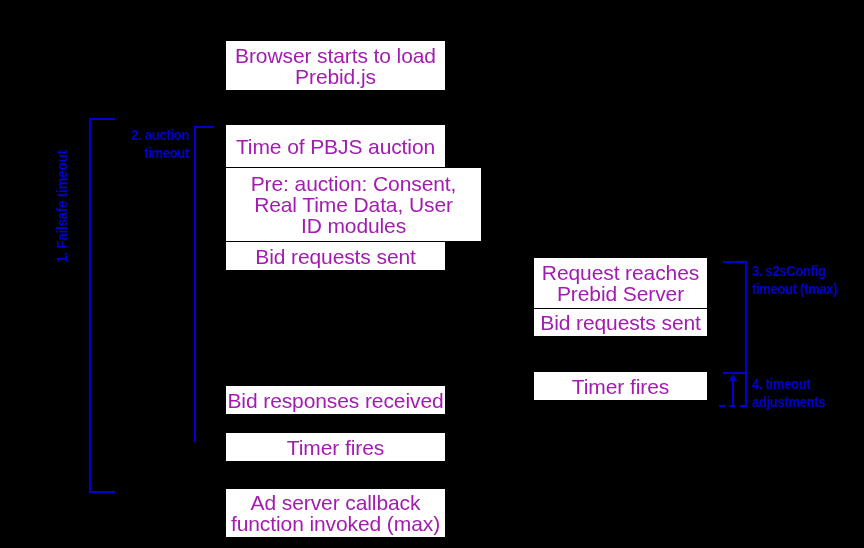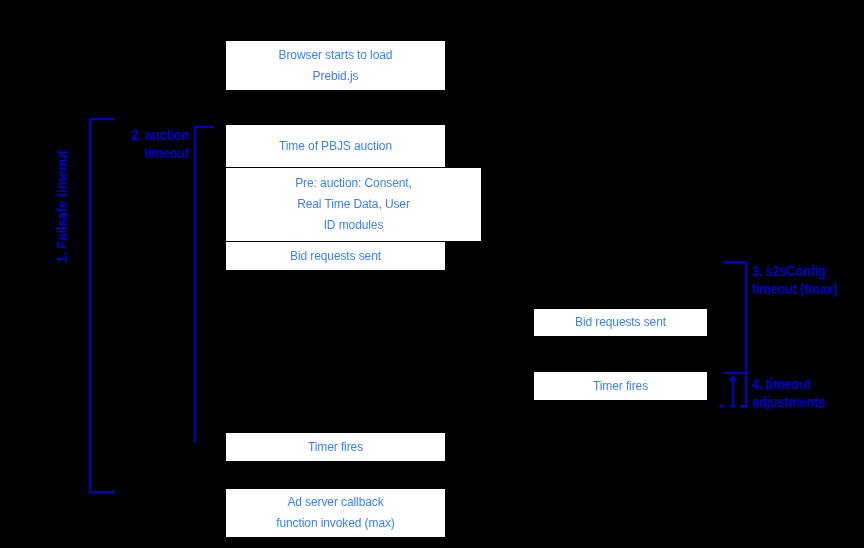--- a/index.html
+++ b/index.html
@@ -13,28 +13,28 @@
     height: 548px;
     background: #000000;
     overflow: hidden;
     font-family: "Liberation Sans", sans-serif;
   }
 
   
   .box {
     position: absolute;
     background: #ffffff;
-    color: #3b82f6;
+    color: #a21caf;
     box-sizing: border-box;
     display: flex;
     align-items: center;
     justify-content: center;
     text-align: center;
     font-family: "Liberation Sans", sans-serif;
-    font-size: 12px;
+    font-size: 21px;
     line-height: 21px;
     letter-spacing: -0.1px;
     white-space: pre-line;
   }
   .box.divider-top {
     border-top: 1px solid #000000;
   }
 
   
   .vline {
@@ -111,26 +111,29 @@
 Prebid.js</div>
 
   <div class="box" style="left:226px; top:125px; width:219px; height:42px;">Time of PBJS auction</div>
 
   <div class="box divider-top" style="left:226px; top:167px; width:255px; height:74px;">Pre: auction: Consent,
 Real Time Data, User
 ID modules</div>
 
   <div class="box divider-top" style="left:226px; top:241px; width:219px; height:29px;">Bid requests sent</div>
 
+  <div class="box" style="left:226px; top:386px; width:219px; height:28px;">Bid responses received</div>
 
   <div class="box" style="left:226px; top:433px; width:219px; height:28px;">Timer fires</div>
 
   <div class="box" style="left:226px; top:489px; width:219px; height:48px;">Ad server callback
 function invoked (max)</div>
 
+  <div class="box" style="left:534px; top:258px; width:173px; height:50px;">Request reaches
+Prebid Server</div>
 
   <div class="box divider-top" style="left:534px; top:308px; width:173px; height:28px;">Bid requests sent</div>
 
   <div class="box" style="left:534px; top:372px; width:173px; height:28px;">Timer fires</div>
 
   <div class="vline" style="left:89px; top:118px; height:375px;"></div>
   <div class="hline" style="left:89px; top:118px; width:26px;"></div>
   <div class="hline" style="left:89px; top:491px; width:26px;"></div>
   <div class="rot-label" style="left:70px; top:246px; width:142px;">1. Failsafe timeout</div>
 

